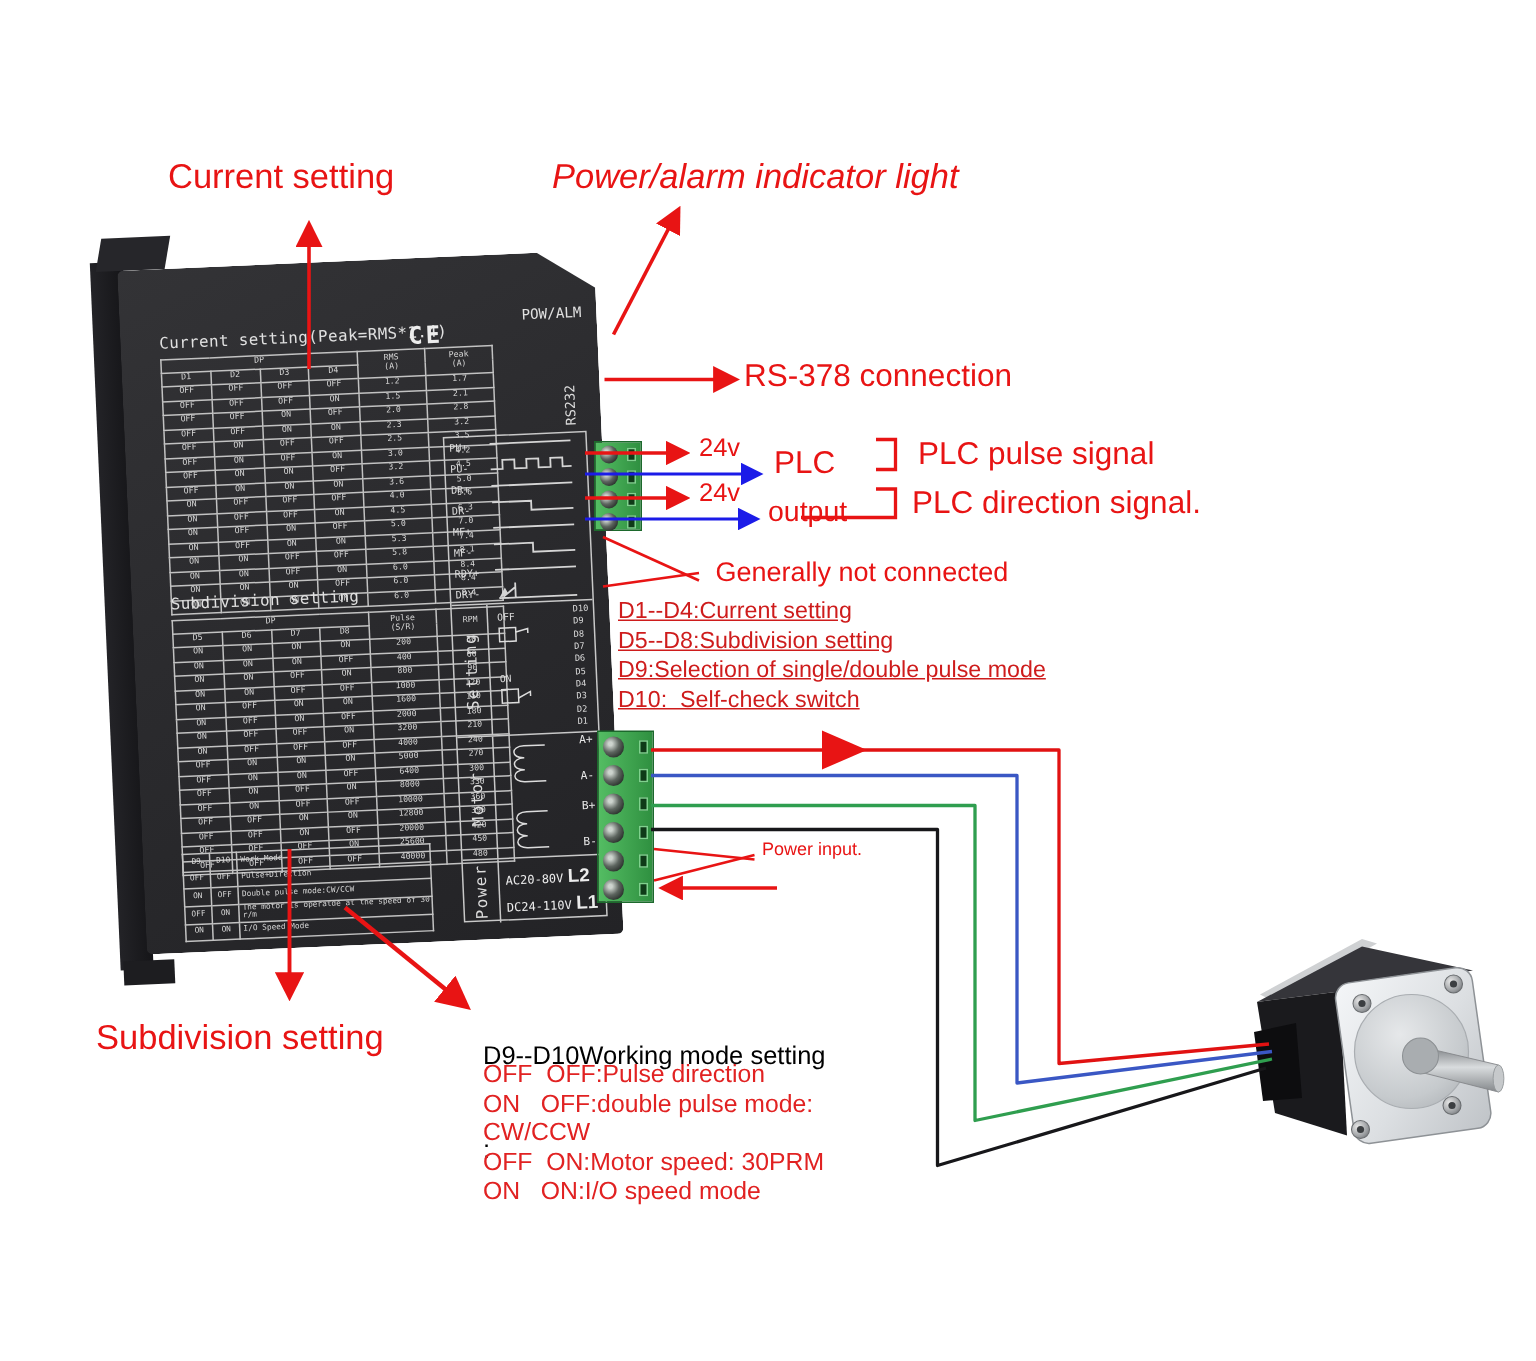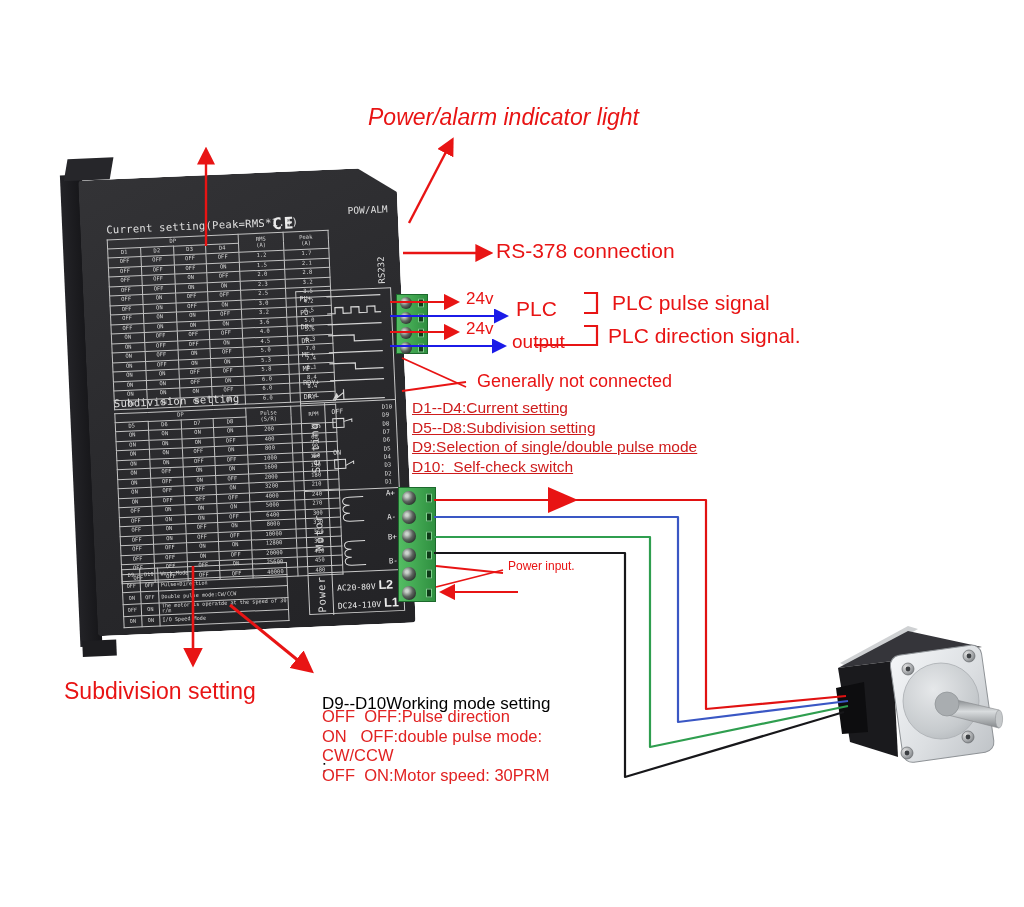--- a/index.html
+++ b/index.html
@@ -665,30 +665,31 @@
       <path d="M584 293 H597 V313 H584" stroke="#e81414" stroke-width="2.2"></path>
       <path d="M584 326 H597 V345 H534" stroke="#e81414" stroke-width="2.2"></path>
       <line x1="193" y1="566" x2="193" y2="652" stroke="#e81414" stroke-width="2.6" marker-end="url(#mr)"></line>
       <line x1="230" y1="605" x2="300" y2="662" stroke="#e81414" stroke-width="3" marker-end="url(#mr)"></line>
       <path d="M436 566 L503 573" stroke="#e81414" stroke-width="1.8"></path>
       <path d="M436 587 L503 570" stroke="#e81414" stroke-width="1.8"></path>
       <line x1="518" y1="592" x2="452" y2="592" stroke="#e81414" stroke-width="2.2" marker-end="url(#mr)"></line>
     </g>
   </svg>
 
+  <div class="ann" id="ann-current">Current setting</div>
   <div class="ann" id="ann-poweralarm">Power/alarm indicator light</div>
   <div class="ann" id="ann-rs232">RS-378 connection</div>
   <div class="ann" id="ann-24v-a">24v</div>
   <div class="ann" id="ann-24v-b">24v</div>
   <div class="ann" id="ann-plc">PLC</div>
   <div class="ann" id="ann-output">output</div>
   <div class="ann" id="ann-pulse-signal">PLC pulse signal</div>
   <div class="ann" id="ann-dir-signal">PLC direction signal.</div>
   <div class="ann" id="ann-generally">Generally not connected</div>
   <div class="ann" id="ann-dipfn"><div>D1--D4:Current setting</div><div>D5--D8:Subdivision setting</div><div>D9:Selection of single/double pulse mode</div><div>D10:  Self-check switch</div></div>
   <div class="ann" id="ann-subdiv">Subdivision setting</div>
   <div class="ann" id="ann-powerinput">Power input.</div>
   <div class="ann" id="ann-wmtitle">
     <div>D9--D10Working mode setting</div>
     <div>:</div>
   </div>
-  <div class="ann" id="ann-modes"><div>OFF  OFF:Pulse direction</div><div>ON   OFF:double pulse mode:</div><div>CW/CCW</div><div>OFF  ON:Motor speed: 30PRM</div></div>
+  <div class="ann" id="ann-modes"><div>OFF  OFF:Pulse direction</div><div>ON   OFF:double pulse mode:</div><div>CW/CCW</div><div>OFF  ON:Motor speed: 30PRM</div><div>ON   ON:I/O speed mode</div></div>
 </div>
 
 </body></html>

